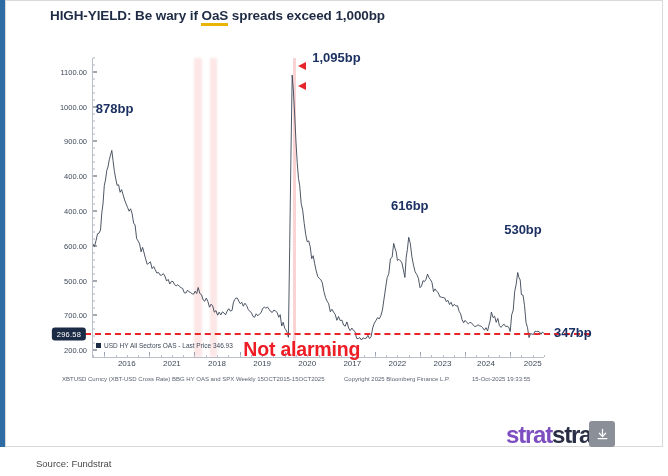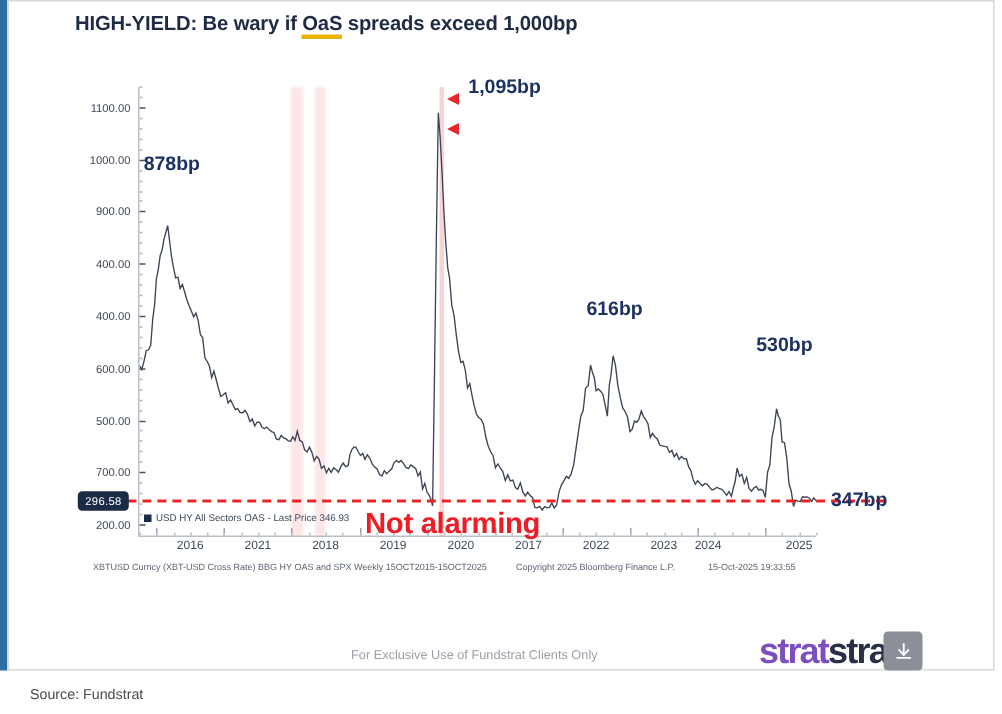--- a/index.html
+++ b/index.html
@@ -74,21 +74,21 @@
   #excl{position:absolute;left:228px;top:430px;font-size:8.5px;color:#9aa0a8;}
   #logo{position:absolute;left:500px;top:420px;font-size:24px;font-weight:bold;
     letter-spacing:-1.2px;}
   #logo .a{color:#7d4ec0;}
   #logo .b{color:#2b2f45;}
   #dl{
     position:absolute;left:583px;top:420px;width:26px;height:26px;
     background:#8a8f98;border-radius:3px;display:flex;align-items:center;
     justify-content:center;
   }
-  #source{position:absolute;left:20px;top:458px;font-size:9.5px;color:#4a4a4a;}
+  #source{position:absolute;left:36px;top:458px;font-size:9.5px;color:#4a4a4a;}
   svg{display:block;}
 </style>
 </head>
 <body>
 
 <div id="left-rail"></div>
 
 <div id="card">
 
   <div id="title">
@@ -162,21 +162,21 @@
       <div class="xlab" style="left: 169.125px;">2019</div>
       <div class="xtick-mark" style="left: 191.675px;"></div>
       <div class="xlab" style="left: 214.225px;">2020</div>
       <div class="xtick-mark" style="left: 236.775px;"></div>
       <div class="xlab" style="left: 259.325px;">2017</div>
       <div class="xtick-mark" style="left: 281.875px;"></div>
       <div class="xlab" style="left: 304.425px;">2022</div>
       <div class="xtick-mark" style="left: 326.975px;"></div>
       <div class="xlab" style="left: 349.525px;">2023</div>
       <div class="xtick-mark" style="left: 372.075px;"></div>
-      <div class="xlab" style="left: 379px;">2024</div>
+      <div class="xlab" style="left: 393px;">2024</div>
       <div class="xtick-mark" style="left: 417.175px;"></div>
       <div class="xlab" style="left: 439.725px;">2025</div>
       <div class="xminor" style="left: 0px;"></div>
       <div class="xminor" style="left: 11.275px;"></div>
       <div class="xminor" style="left: 22.55px;"></div>
       <div class="xminor" style="left: 33.825px;"></div>
       <div class="xminor" style="left: 45.1px;"></div>
       <div class="xminor" style="left: 56.375px;"></div>
       <div class="xminor" style="left: 67.65px;"></div>
       <div class="xminor" style="left: 78.925px;"></div>
@@ -230,21 +230,20 @@
 
   <div id="legend" style="left: 90px; top: 341px;">
     <span class="sw"></span>
     <span>USD HY All Sectors OAS - Last Price 346.93</span>
   </div>
 
   <div class="bb" id="bb-left" style="left: 56px; top: 375px;">XBTUSD Curncy (XBT-USD Cross Rate) BBG HY OAS and SPX Weekly 15OCT2015-15OCT2025</div>
   <div class="bb" id="bb-center" style="left: 338px; top: 375px;">Copyright 2025 Bloomberg Finance L.P.</div>
   <div class="bb" id="bb-right" style="left: 466px; top: 375px;">15-Oct-2025 19:33:55</div>
 
-  <div id="excl">For Exclusive Use of Fundstrat Clients Only</div>
 
   <div id="logo">
     <span class="a">strat</span><span class="b">strat</span>
   </div>
 
   <div id="dl">
     <svg width="15" height="15" viewBox="0 0 24 24" aria-hidden="true">
       <path d="M12 3 L12 14" stroke="#ffffff" stroke-width="2" fill="none"></path>
       <path d="M7 10 L12 15.5 L17 10" stroke="#ffffff" stroke-width="2" fill="none" stroke-linecap="round" stroke-linejoin="round"></path>
       <path d="M5 18.5 L19 18.5" stroke="#ffffff" stroke-width="2" fill="none" stroke-linecap="round"></path>

